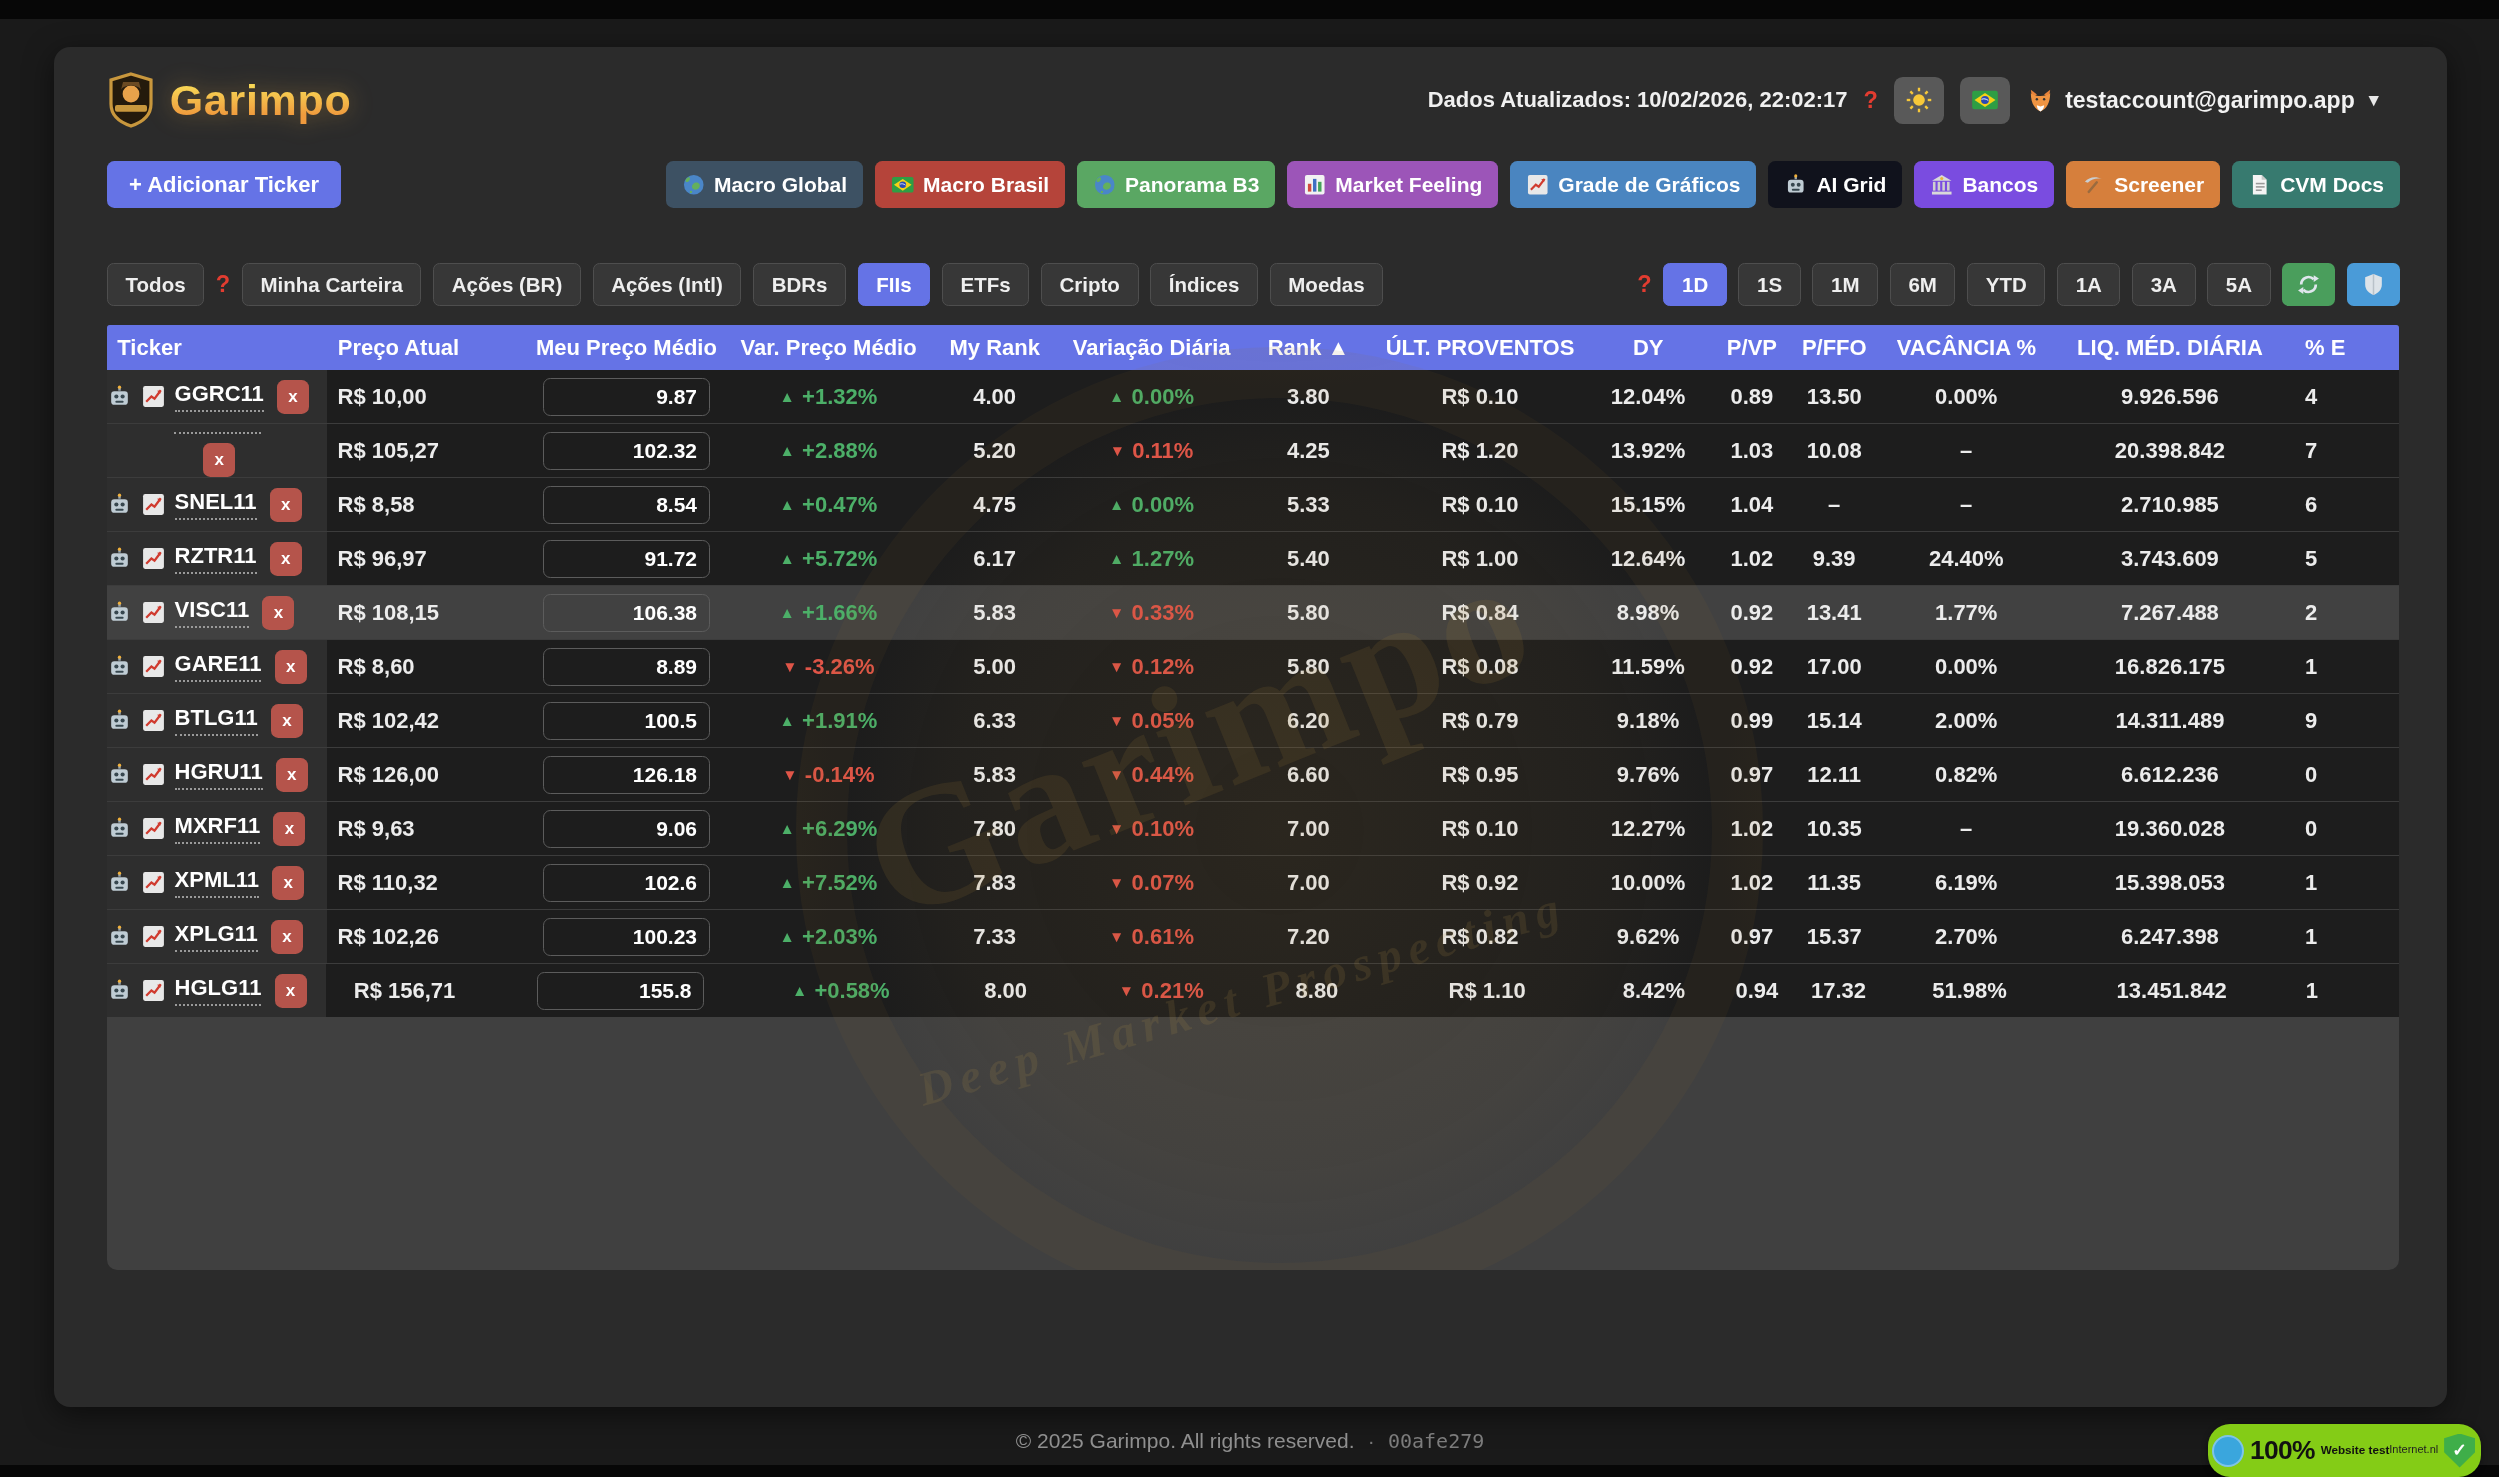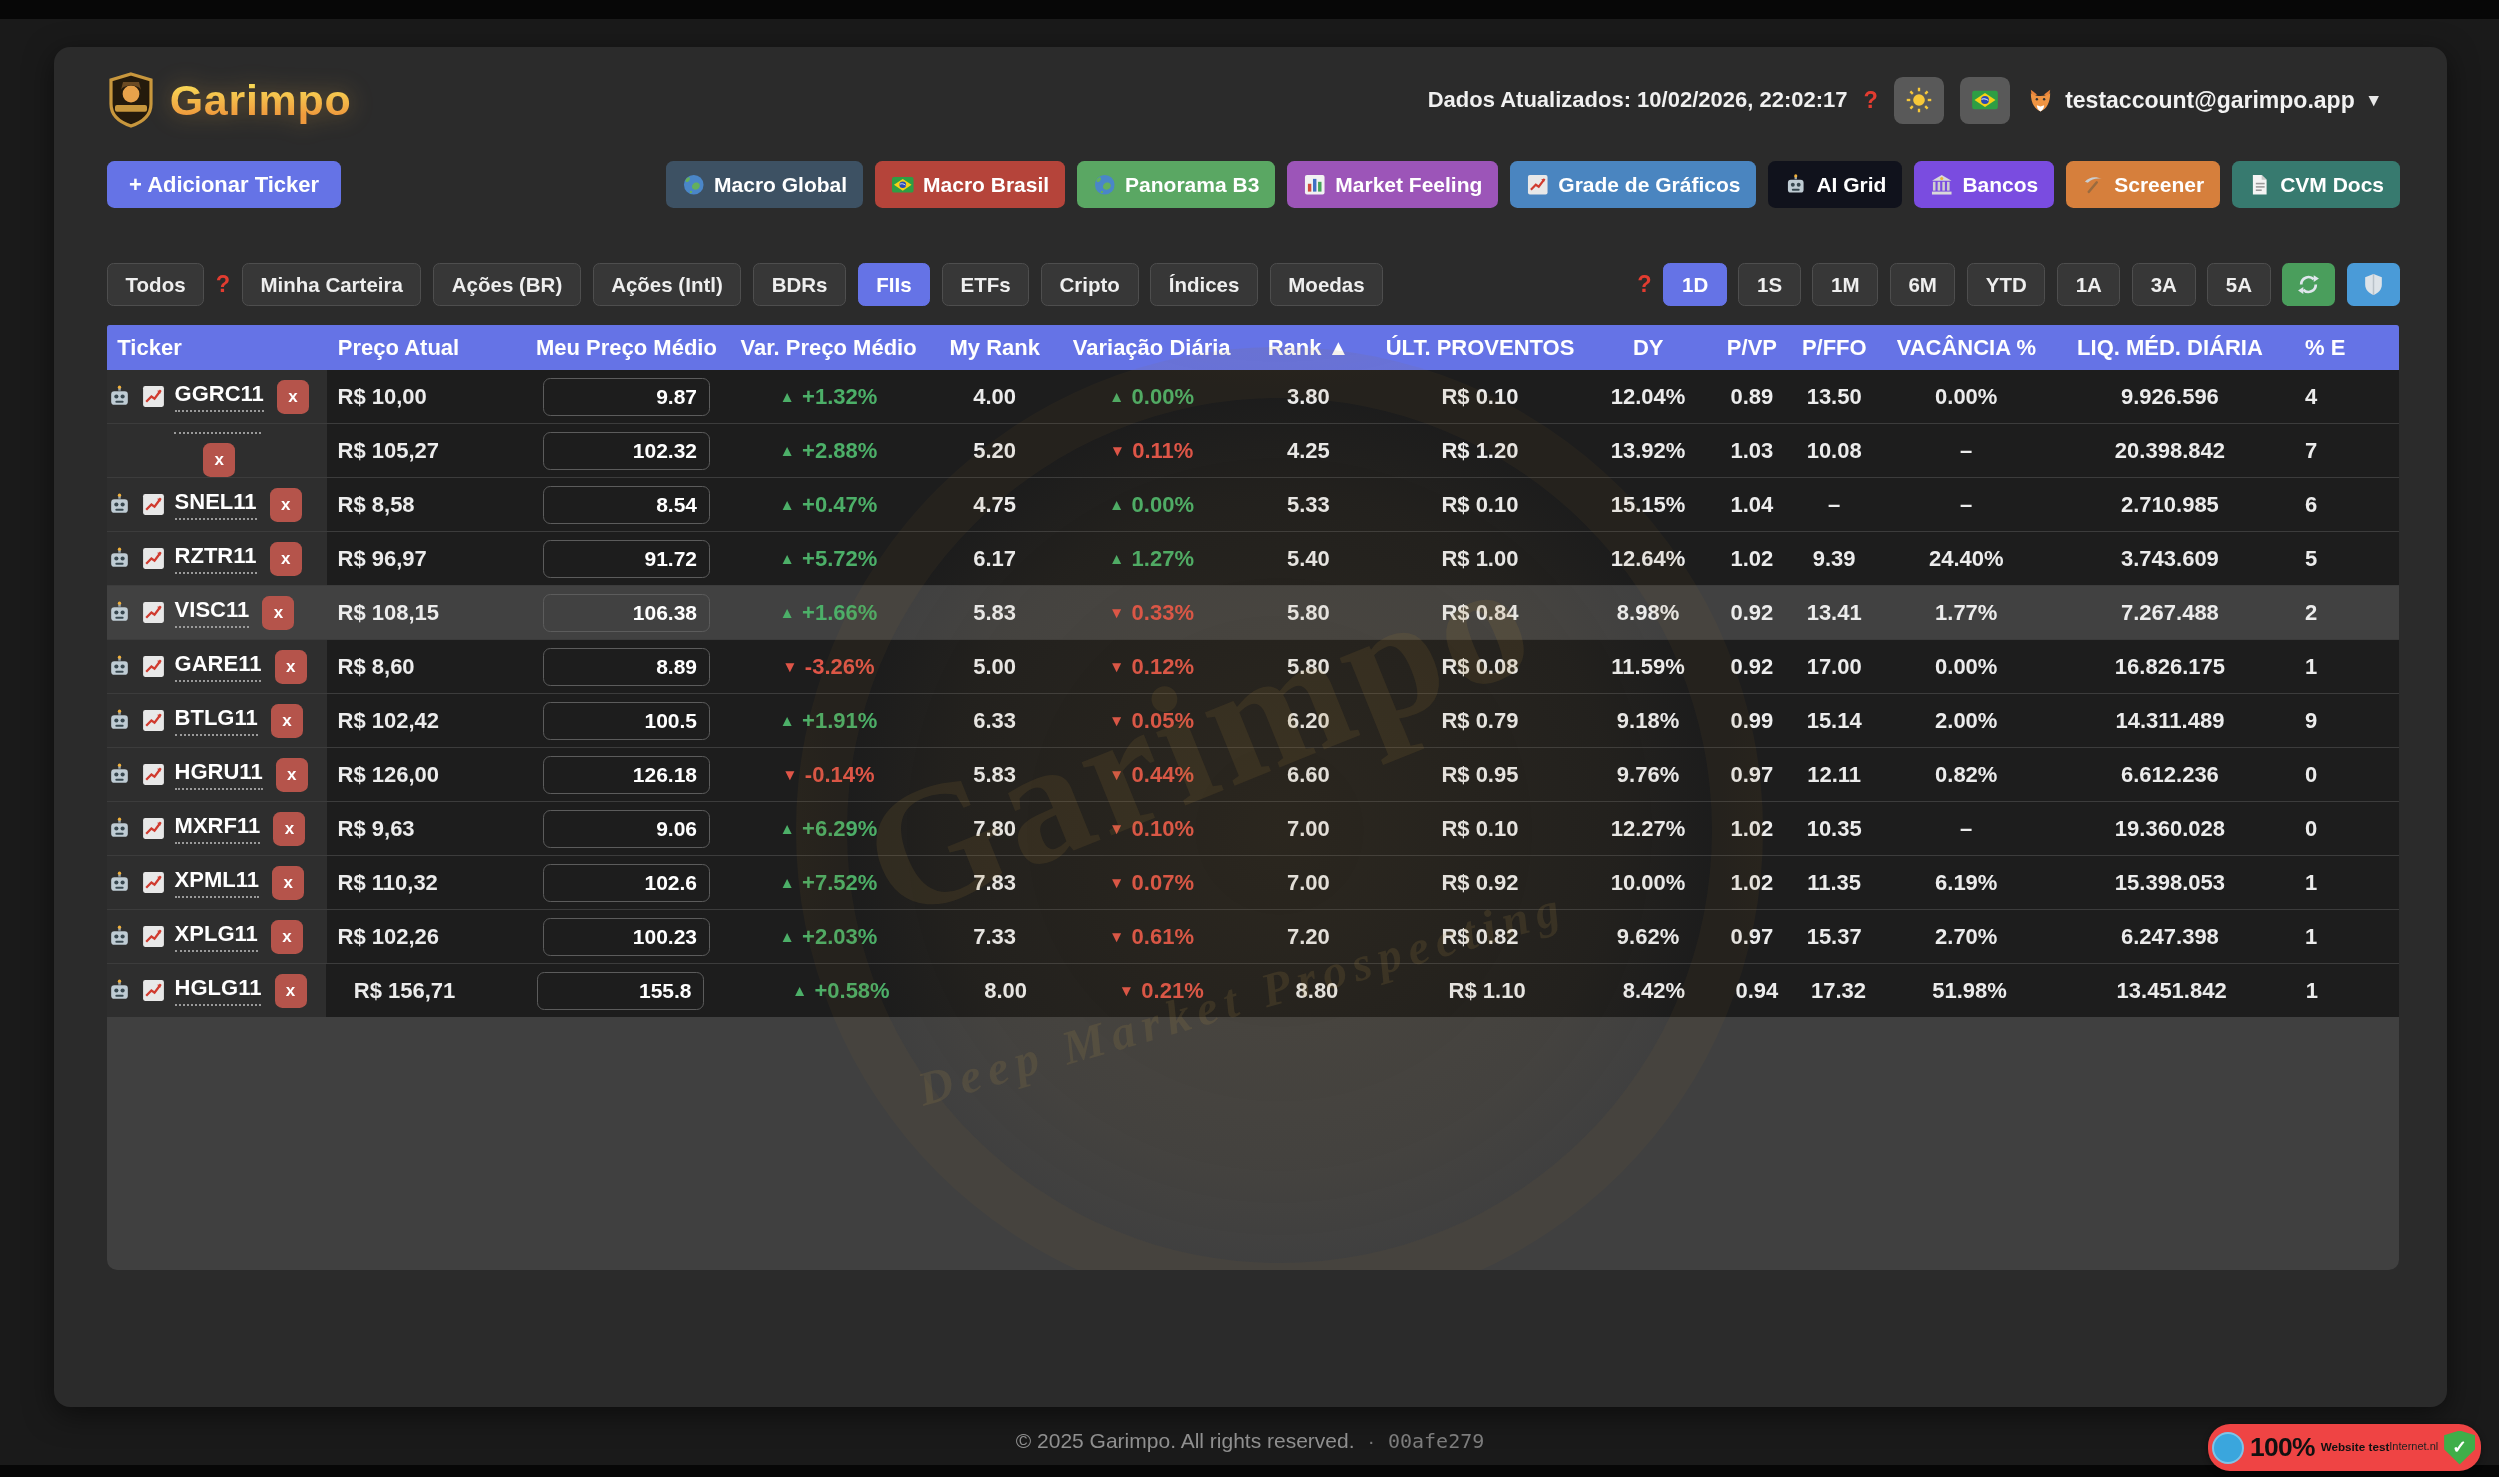--- a/index.html
+++ b/index.html
@@ -67,21 +67,21 @@
   .delta .tri{font-size:15.4px;}
   .delta.up{color:#4caf68;}
   .delta.down{color:#e05548;}
 
   
   .footer{position:absolute;left:0;top:1429px;width:100%;text-align:center;font-size:21px;color:#8f8f8f;}
   .footer .dot{margin:0 13.2px;color:#777;}
   .mono{font-family:"DejaVu Sans Mono",monospace;color:#7c7c7c;font-size:20px;}
 
   
-  .nl-badge{position:absolute;right:19px;top:1424px;height:47px;background:#ef4444;border-radius:22px;display:flex;align-items:center;padding:0 5.9px 0 4.4px;gap:5.9px;box-shadow:0 1.5px 5.9px rgba(0,0,0,.4);}
+  .nl-badge{position:absolute;right:19px;top:1424px;height:53px;background:#84cc16;border-radius:22px;display:flex;align-items:center;padding:0 5.9px 0 4.4px;gap:5.9px;box-shadow:0 1.5px 5.9px rgba(0,0,0,.4);}
   .nl-circle{width:32px;height:32px;border-radius:50%;background:#3aa6dd;border:2.2px solid #7ec4e8;box-sizing:border-box;}
   .nl-score{font-size:26.4px;font-weight:bold;color:#111;letter-spacing:-0.7px;}
   .nl-lines{display:flex;flex-direction:row;line-height:1.05;}
   .nl-line1{font-size:11.7px;font-weight:bold;color:#111;}
   .nl-line2{font-size:11px;color:#222;}
   .nl-shield{width:31px;height:34px;background:#3fae49;clip-path:polygon(50% 0,100% 14%,100% 55%,50% 100%,0 55%,0 14%);display:flex;align-items:center;justify-content:center;color:#fff;font-size:17.6px;font-weight:bold;}
 </style>
 </head>
 <body>
 

